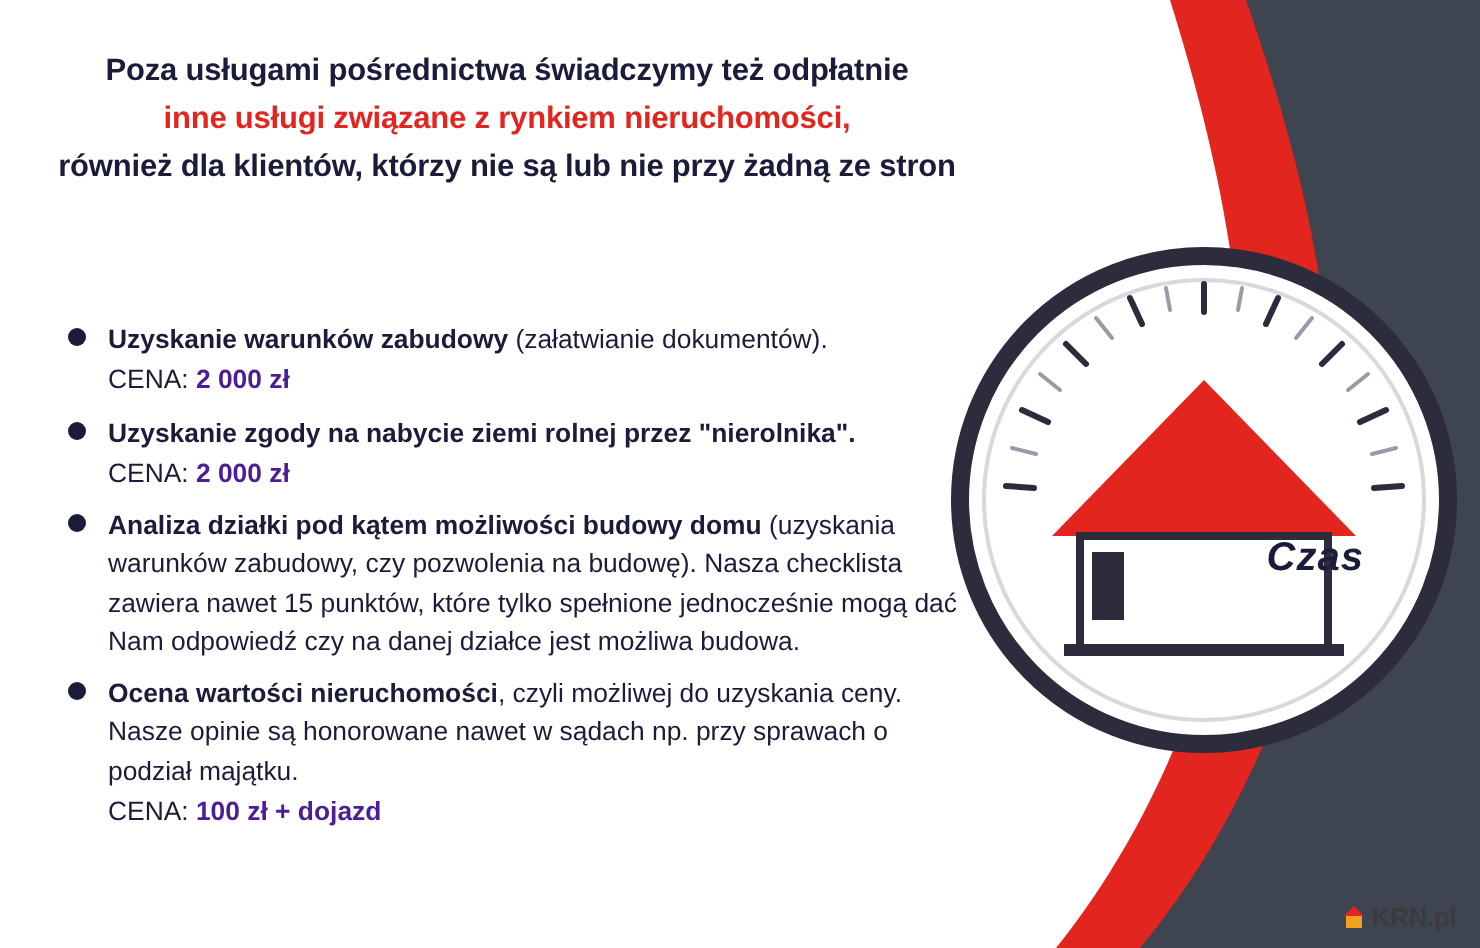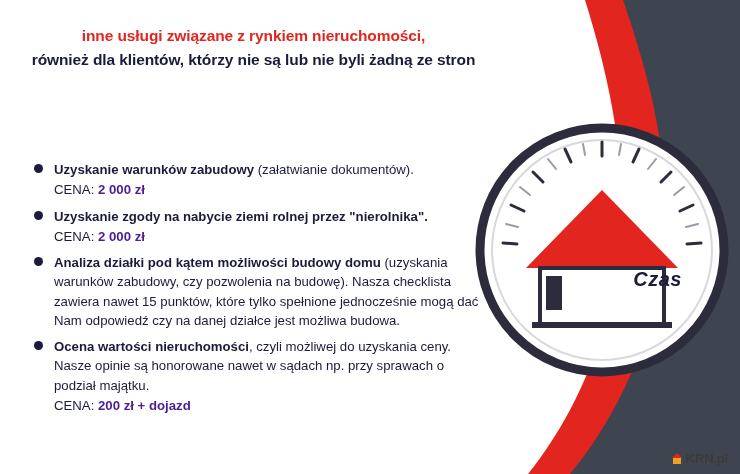--- a/index.html
+++ b/index.html
@@ -202,22 +202,23 @@
         <rect x="136" y="276" width="16" height="34" fill="#2c2c3d"></rect>
 
         <rect x="122" y="322" width="140" height="6" fill="#2c2c3d"></rect>
       </g>
     </svg>
 
     <div class="logo-word" id="logo-czas">Czas</div>
   </div>
 
   <div class="heading">
+    <span class="line">Poza usługami pośrednictwa świadczymy też odpłatnie</span>
     <span class="line accent">inne usługi związane z rynkiem nieruchomości,</span>
-    <span class="line">również dla klientów, którzy nie są lub nie byli żadną ze stron</span>
+    <span class="line">również dla klientów, którzy nie są lub nie przy żadną ze stron</span>
   </div>
 
   <div class="list">
 
     <div class="item">
       <span class="bullet"></span>
       <span class="strong">Uzyskanie warunków zabudowy</span><span class="normal"> (załatwianie dokumentów).</span>
       <div class="price">
         <span>CENA: </span><span class="amount">2 000 zł</span>
       </div>
@@ -233,21 +234,21 @@
 
     <div class="item">
       <span class="bullet"></span>
       <span class="strong">Analiza działki pod kątem możliwości budowy domu</span><span class="normal"> (uzyskania warunków zabudowy, czy pozwolenia na budowę). Nasza checklista zawiera nawet 15 punktów, które tylko spełnione jednocześnie mogą dać Nam odpowiedź czy na danej działce jest możliwa budowa.</span>
     </div>
 
     <div class="item">
       <span class="bullet"></span>
       <span class="strong">Ocena wartości nieruchomości</span><span class="normal">, czyli możliwej do uzyskania ceny. Nasze opinie są honorowane nawet w sądach np. przy sprawach o podział majątku.</span>
       <div class="price">
-        <span>CENA: </span><span class="amount">200 zł + dojazd</span>
+        <span>CENA: </span><span class="amount">100 zł + dojazd</span>
       </div>
     </div>
 
   </div>
 
   <div class="watermark">
     <span class="house">
       <span class="roof"></span>
       <span class="base"></span>
     </span>

